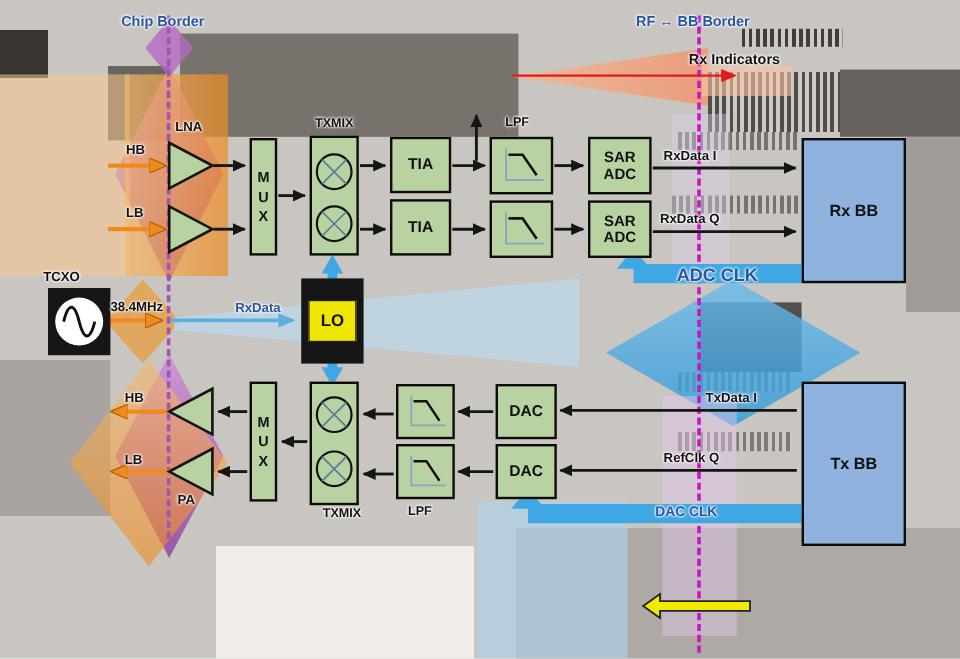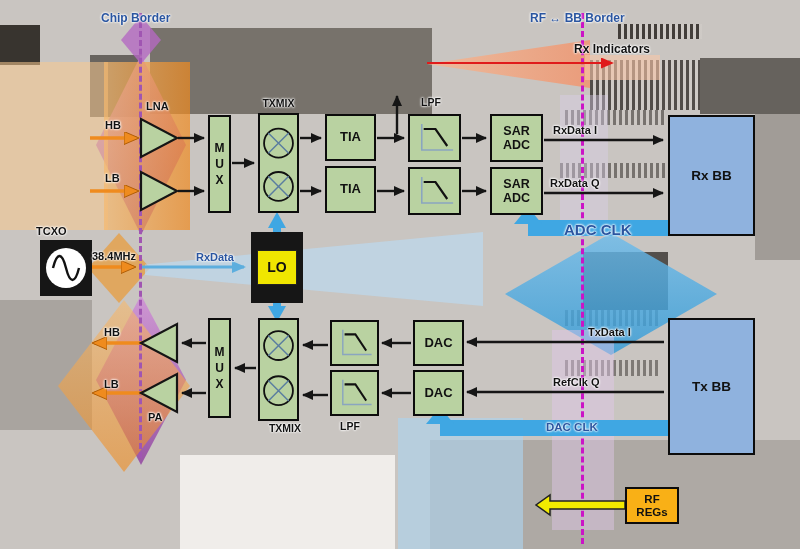--- a/index.html
+++ b/index.html
@@ -229,23 +229,20 @@
     <span>DAC</span>
   </div>
   <div class="blk" style="left:413px;top:370px;width:51px;height:46px;">
     <span>DAC</span>
   </div>
 
   <div class="blk blue" style="left:668px;top:318px;width:87px;height:137px;">
     <span>Tx BB</span>
   </div>
 
-  <div class="blk orange" style="left:625px;top:487px;width:54px;height:37px;">
-    <span class="wrap">RF REGs</span>
-  </div>
 
   <div class="lbl blue big" style="left:101px;top:11px;">Chip Border</div>
   <div class="lbl blue big" style="left:530px;top:11px;">RF ↔ BB Border</div>
 
   <div class="lbl" style="left:36px;top:225px;">TCXO</div>
   <div class="lbl" style="left:92px;top:250px;text-align:right;">38.4MHz</div>
   <div class="lbl blue" style="left:196px;top:251px;">RxData</div>
 
   <div class="lbl" style="left:146px;top:100px;">LNA</div>
   <div class="lbl" style="left:105px;top:119px;">HB</div>

